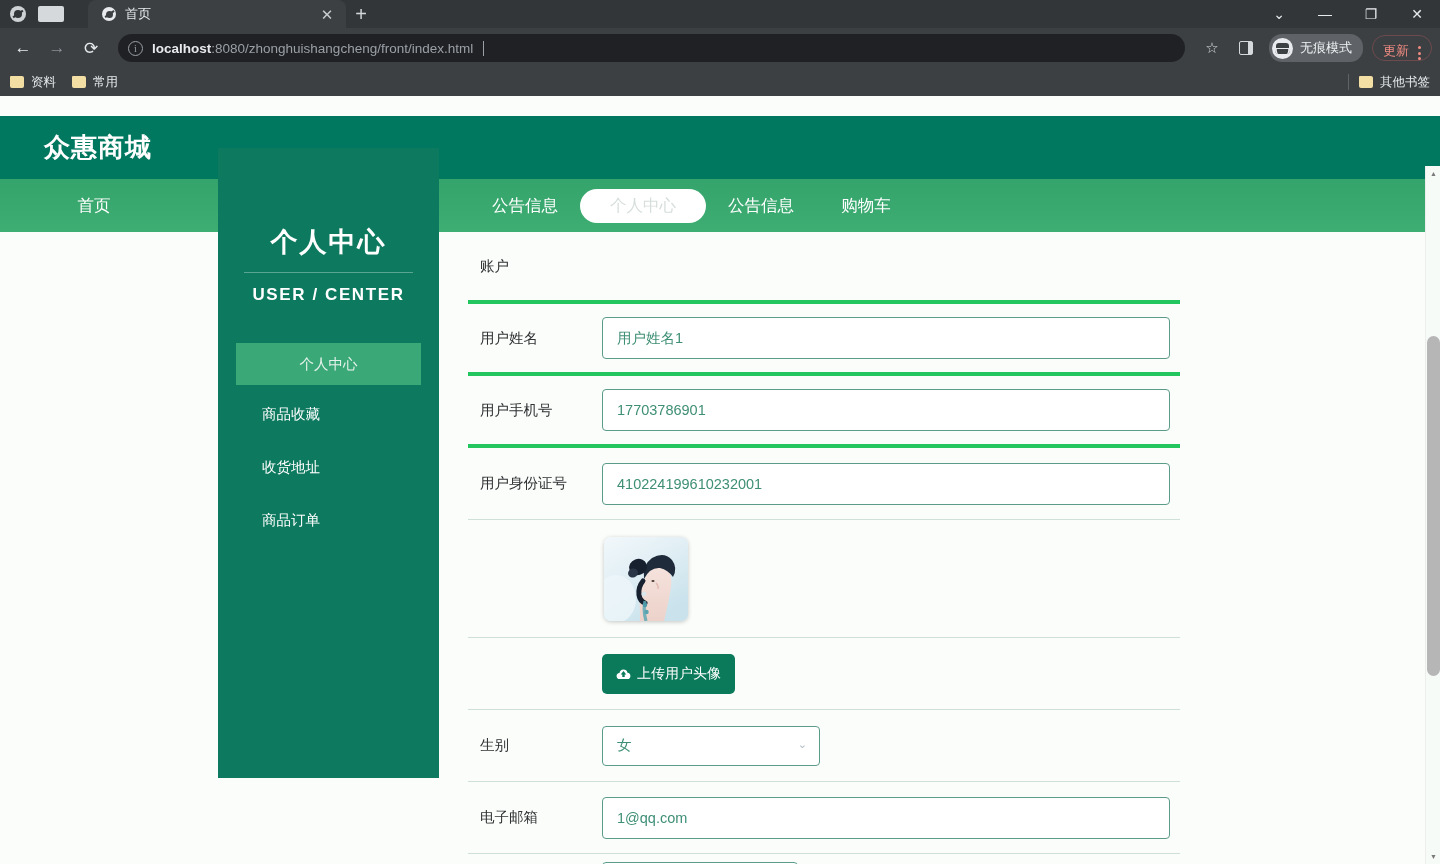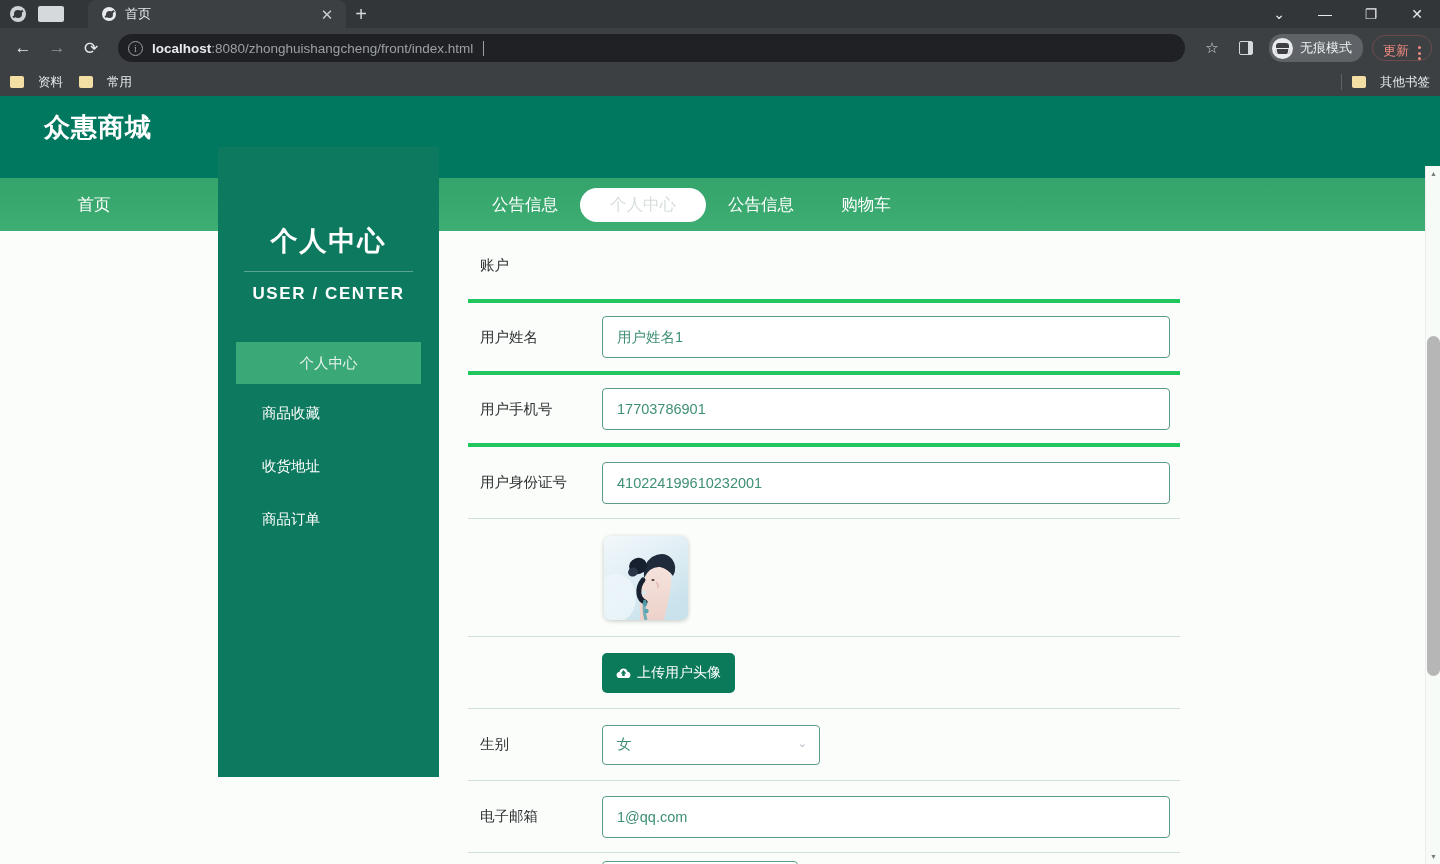--- a/index.html
+++ b/index.html
@@ -133,39 +133,39 @@
   }
   .update-text { color: #f28b82; font-size: 13px; white-space: nowrap; }
   .kebab { display: flex; flex-direction: column; gap: 2.5px; padding: 0 3px; }
   .kebab i { width: 3px; height: 3px; border-radius: 50%; background: #f28b82; display: block; }
 
   .bookmarks {
     height: 28px; background: #3c4043; display: flex; align-items: center;
     padding: 0 10px; gap: 16px; position: relative;
   }
   .bm {
-    display: flex; align-items: center; gap: 14px; color: #e8eaed; font-size: 12.5px;
+    display: flex; align-items: center; gap: 7px; color: #e8eaed; font-size: 12.5px;
   }
   .bm-folder {
     width: 14px; height: 12px; background: #f3dfa3; border-radius: 1px 2px 2px 2px;
     position: relative; flex: 0 0 auto;
   }
   .bm-right {
     position: absolute; right: 10px; display: flex; align-items: center; gap: 10px;
   }
   .bm-sep { width: 1px; height: 16px; background: #5f6368; }
 
   
   .viewport {
     position: absolute; left: 0; top: 96px; width: 1440px; height: 768px;
     background: #fbfdfb; overflow: hidden;
   }
 
   .site-header {
-    height: 82px; background: #00785f; position: relative;
+    height: 63px; background: #00785f; position: relative; margin-top: 20px;
   }
   .site-title {
     position: absolute; left: 44px; top: 14px; color: #ffffff;
     font-size: 26px; font-weight: 700; letter-spacing: 1px;
   }
 
   .site-nav {
     height: 53px;
     background: linear-gradient(to bottom, #34a46c 0%, #3aa96f 55%, #3fae73 100%);
     display: flex; align-items: center; padding-left: 44px; gap: 0;

